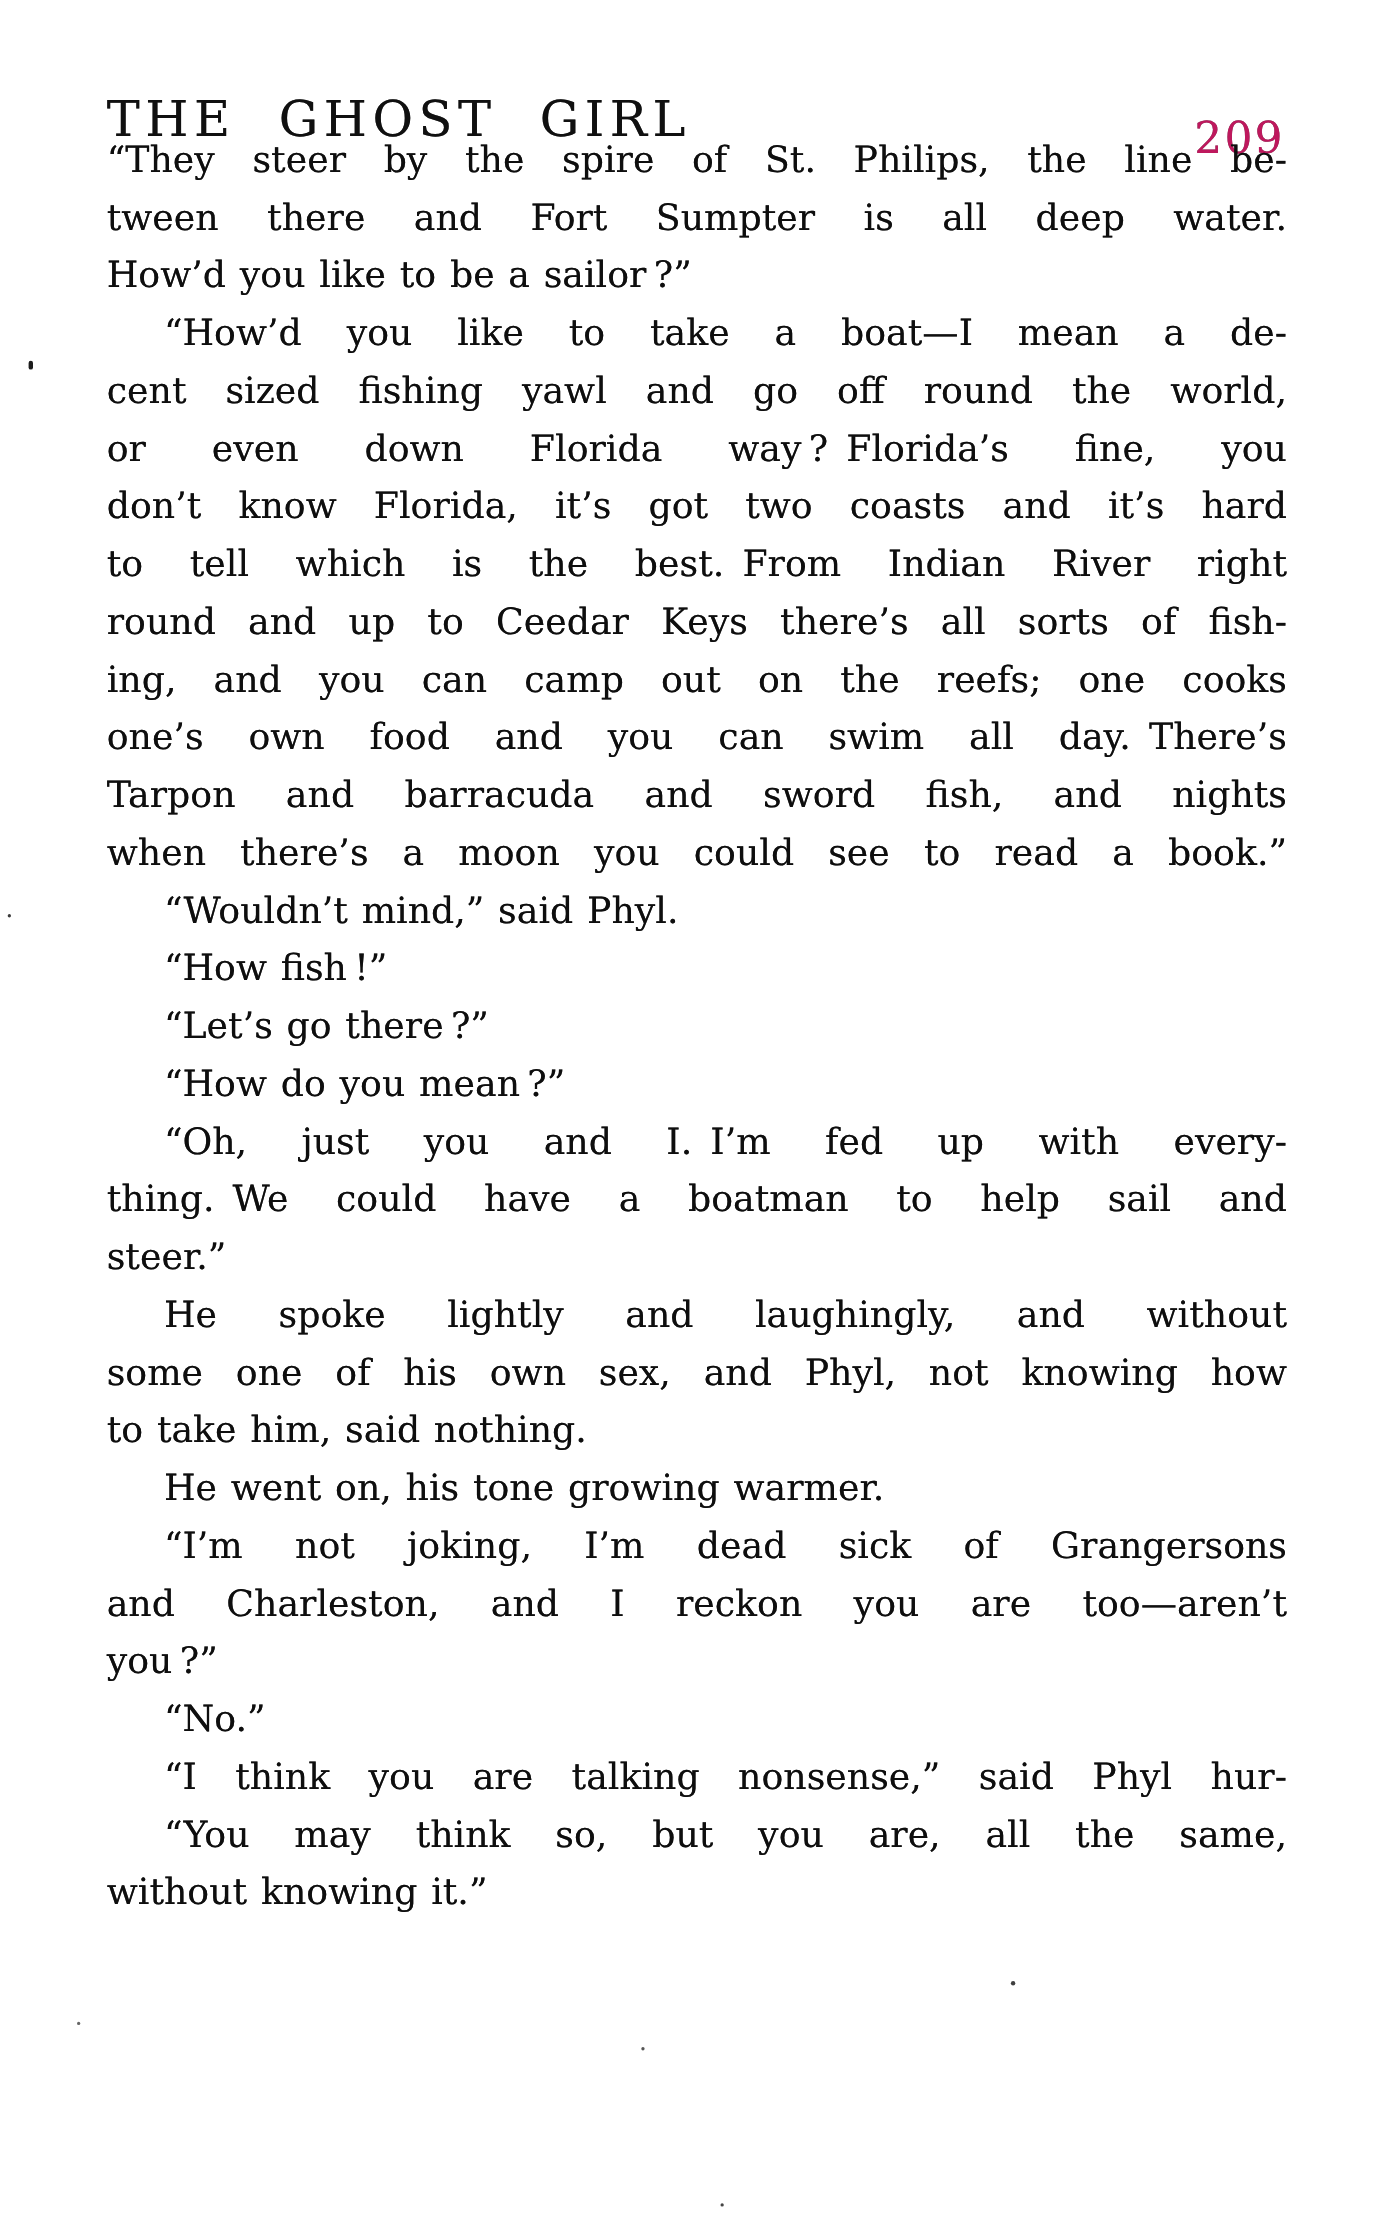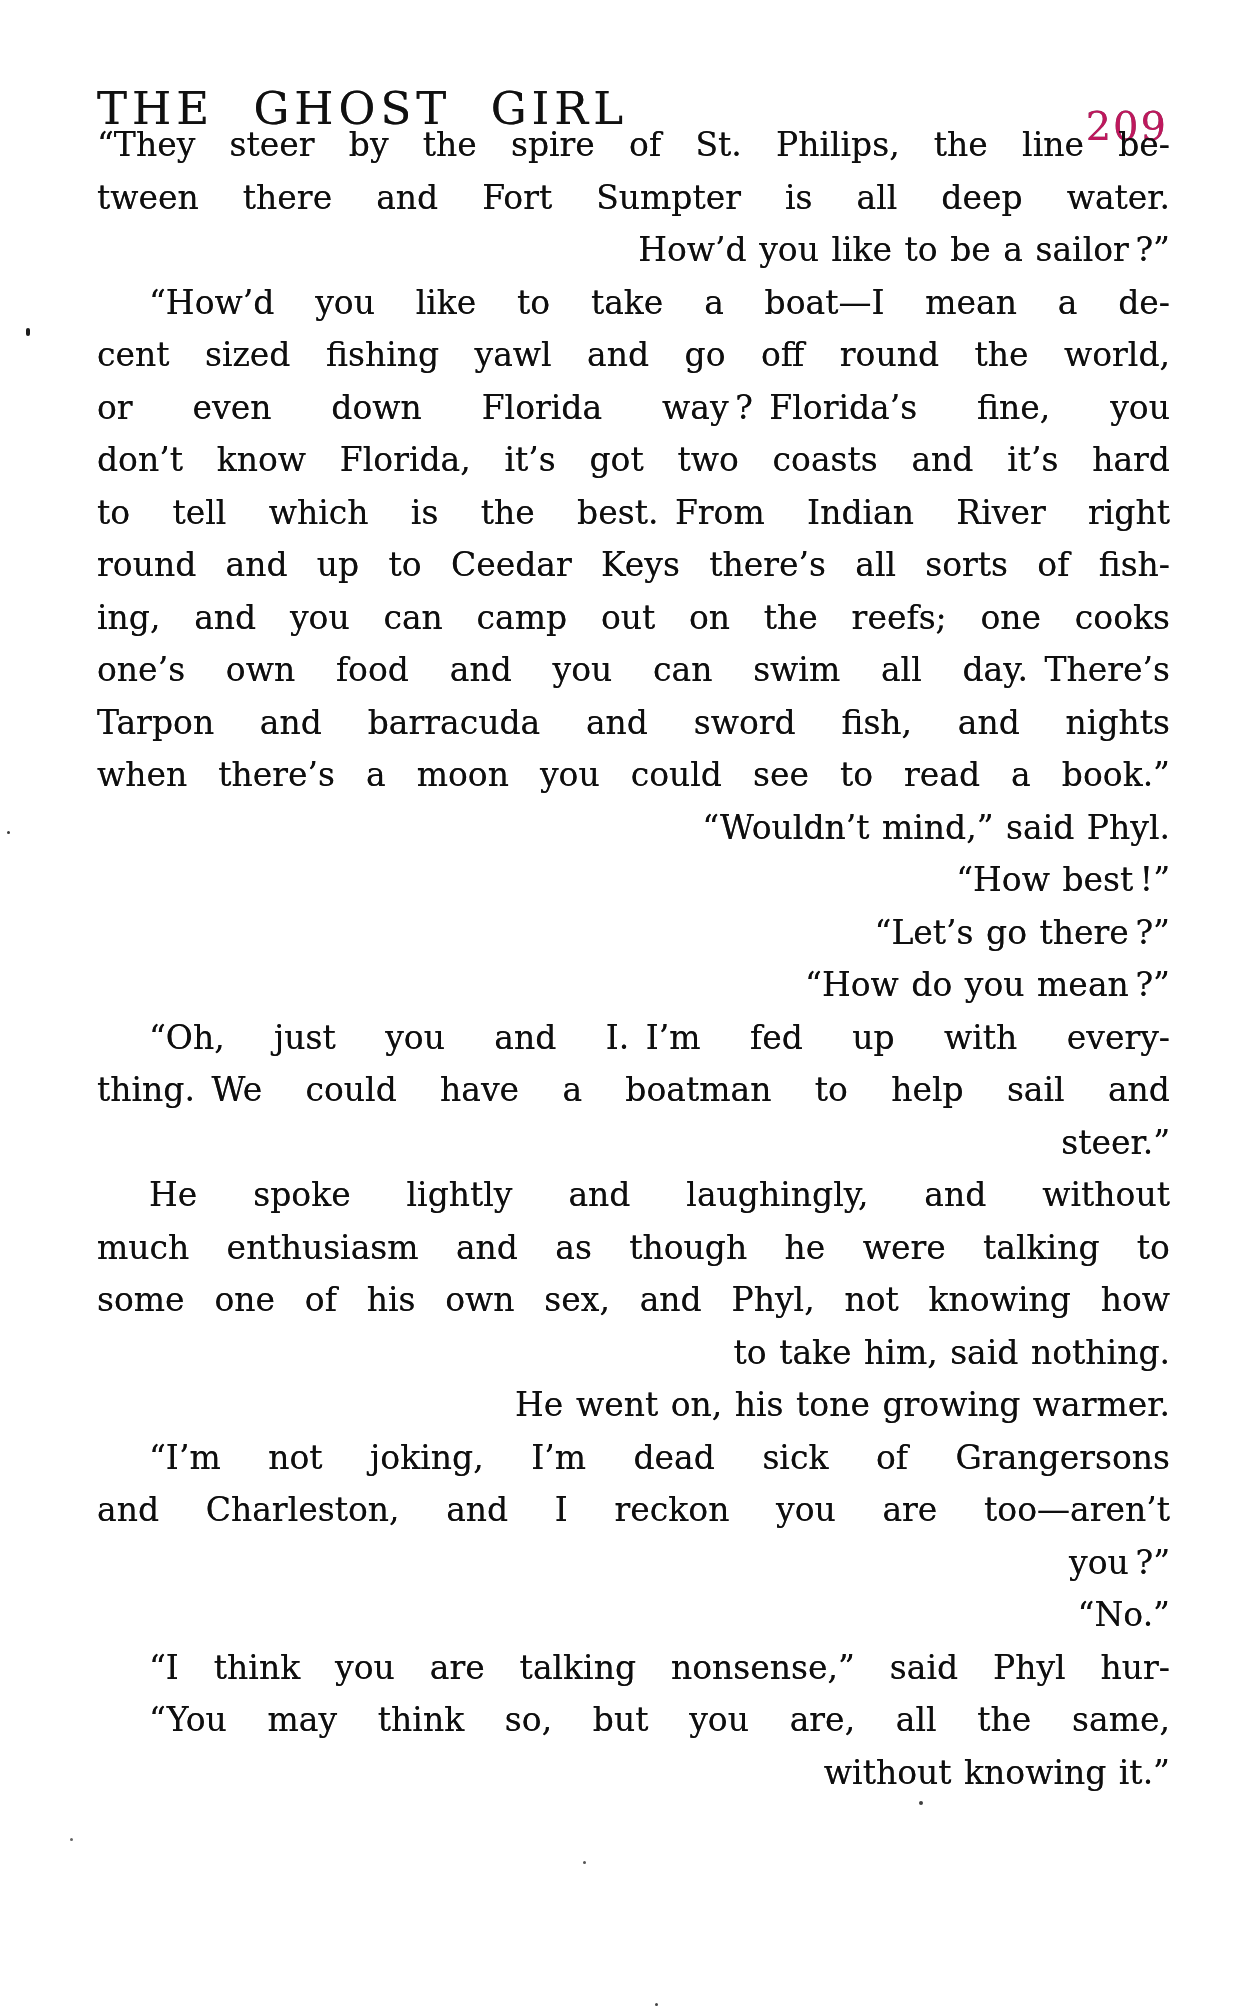--- a/index.html
+++ b/index.html
@@ -49,21 +49,21 @@
     line-height: 52.5px;
     white-space: normal;
     word-spacing: 2px;
     text-shadow: 0 0 0.5px rgba(12,12,12,0.7);
   }
   .line.j {
     text-align: justify;
     text-align-last: justify;
     text-justify: inter-word;
   }
-  .line.e { text-align: right; margin-left: 28px; }
+  .line.e { text-align: left; }
   .para.indent .line:first-child { text-indent: 52px; }
   .speck {
     position: absolute;
     background: #2a2a2a;
     border-radius: 50%;
   }
   .s1 { left: 26px;  top: 328px;  width: 4px; height: 8px; border-radius: 2px; background:#1c1c1c; }
   .s2 { left: 7px;   top: 831px;  width: 3px; height: 3px; background:#3a3a3a; }
   .s3 { left: 919px; top: 1801px; width: 4px; height: 4px; background:#3f3f3f; }
   .s4 { left: 70px;  top: 1838px; width: 3px; height: 3px; background:#666; }
@@ -99,40 +99,39 @@
       <div class="line j">one’s own food and you can swim all day. There’s</div>
       <div class="line j">Tarpon and barracuda and sword fish, and nights</div>
       <div class="line j">when there’s a moon you could see to read a book.”</div>
     </div>
 
     <div class="para indent">
       <div class="line e">“Wouldn’t mind,” said Phyl.</div>
     </div>
 
     <div class="para indent">
-      <div class="line e">“How best !”</div>
+      <div class="line e">“How fish !”</div>
     </div>
 
     <div class="para indent">
       <div class="line e">“Let’s go there ?”</div>
     </div>
 
     <div class="para indent">
       <div class="line e">“How do you mean ?”</div>
     </div>
 
     <div class="para indent">
       <div class="line j">“Oh, just you and I. I’m fed up with every-</div>
       <div class="line j">thing. We could have a boatman to help sail and</div>
       <div class="line e">steer.”</div>
     </div>
 
     <div class="para indent">
       <div class="line j">He spoke lightly and laughingly, and without</div>
-      <div class="line j">much enthusiasm and as though he were talking to</div>
       <div class="line j">some one of his own sex, and Phyl, not knowing how</div>
       <div class="line e">to take him, said nothing.</div>
     </div>
 
     <div class="para indent">
       <div class="line e">He went on, his tone growing warmer.</div>
     </div>
 
     <div class="para indent">
       <div class="line j">“I’m not joking, I’m dead sick of Grangersons</div>

